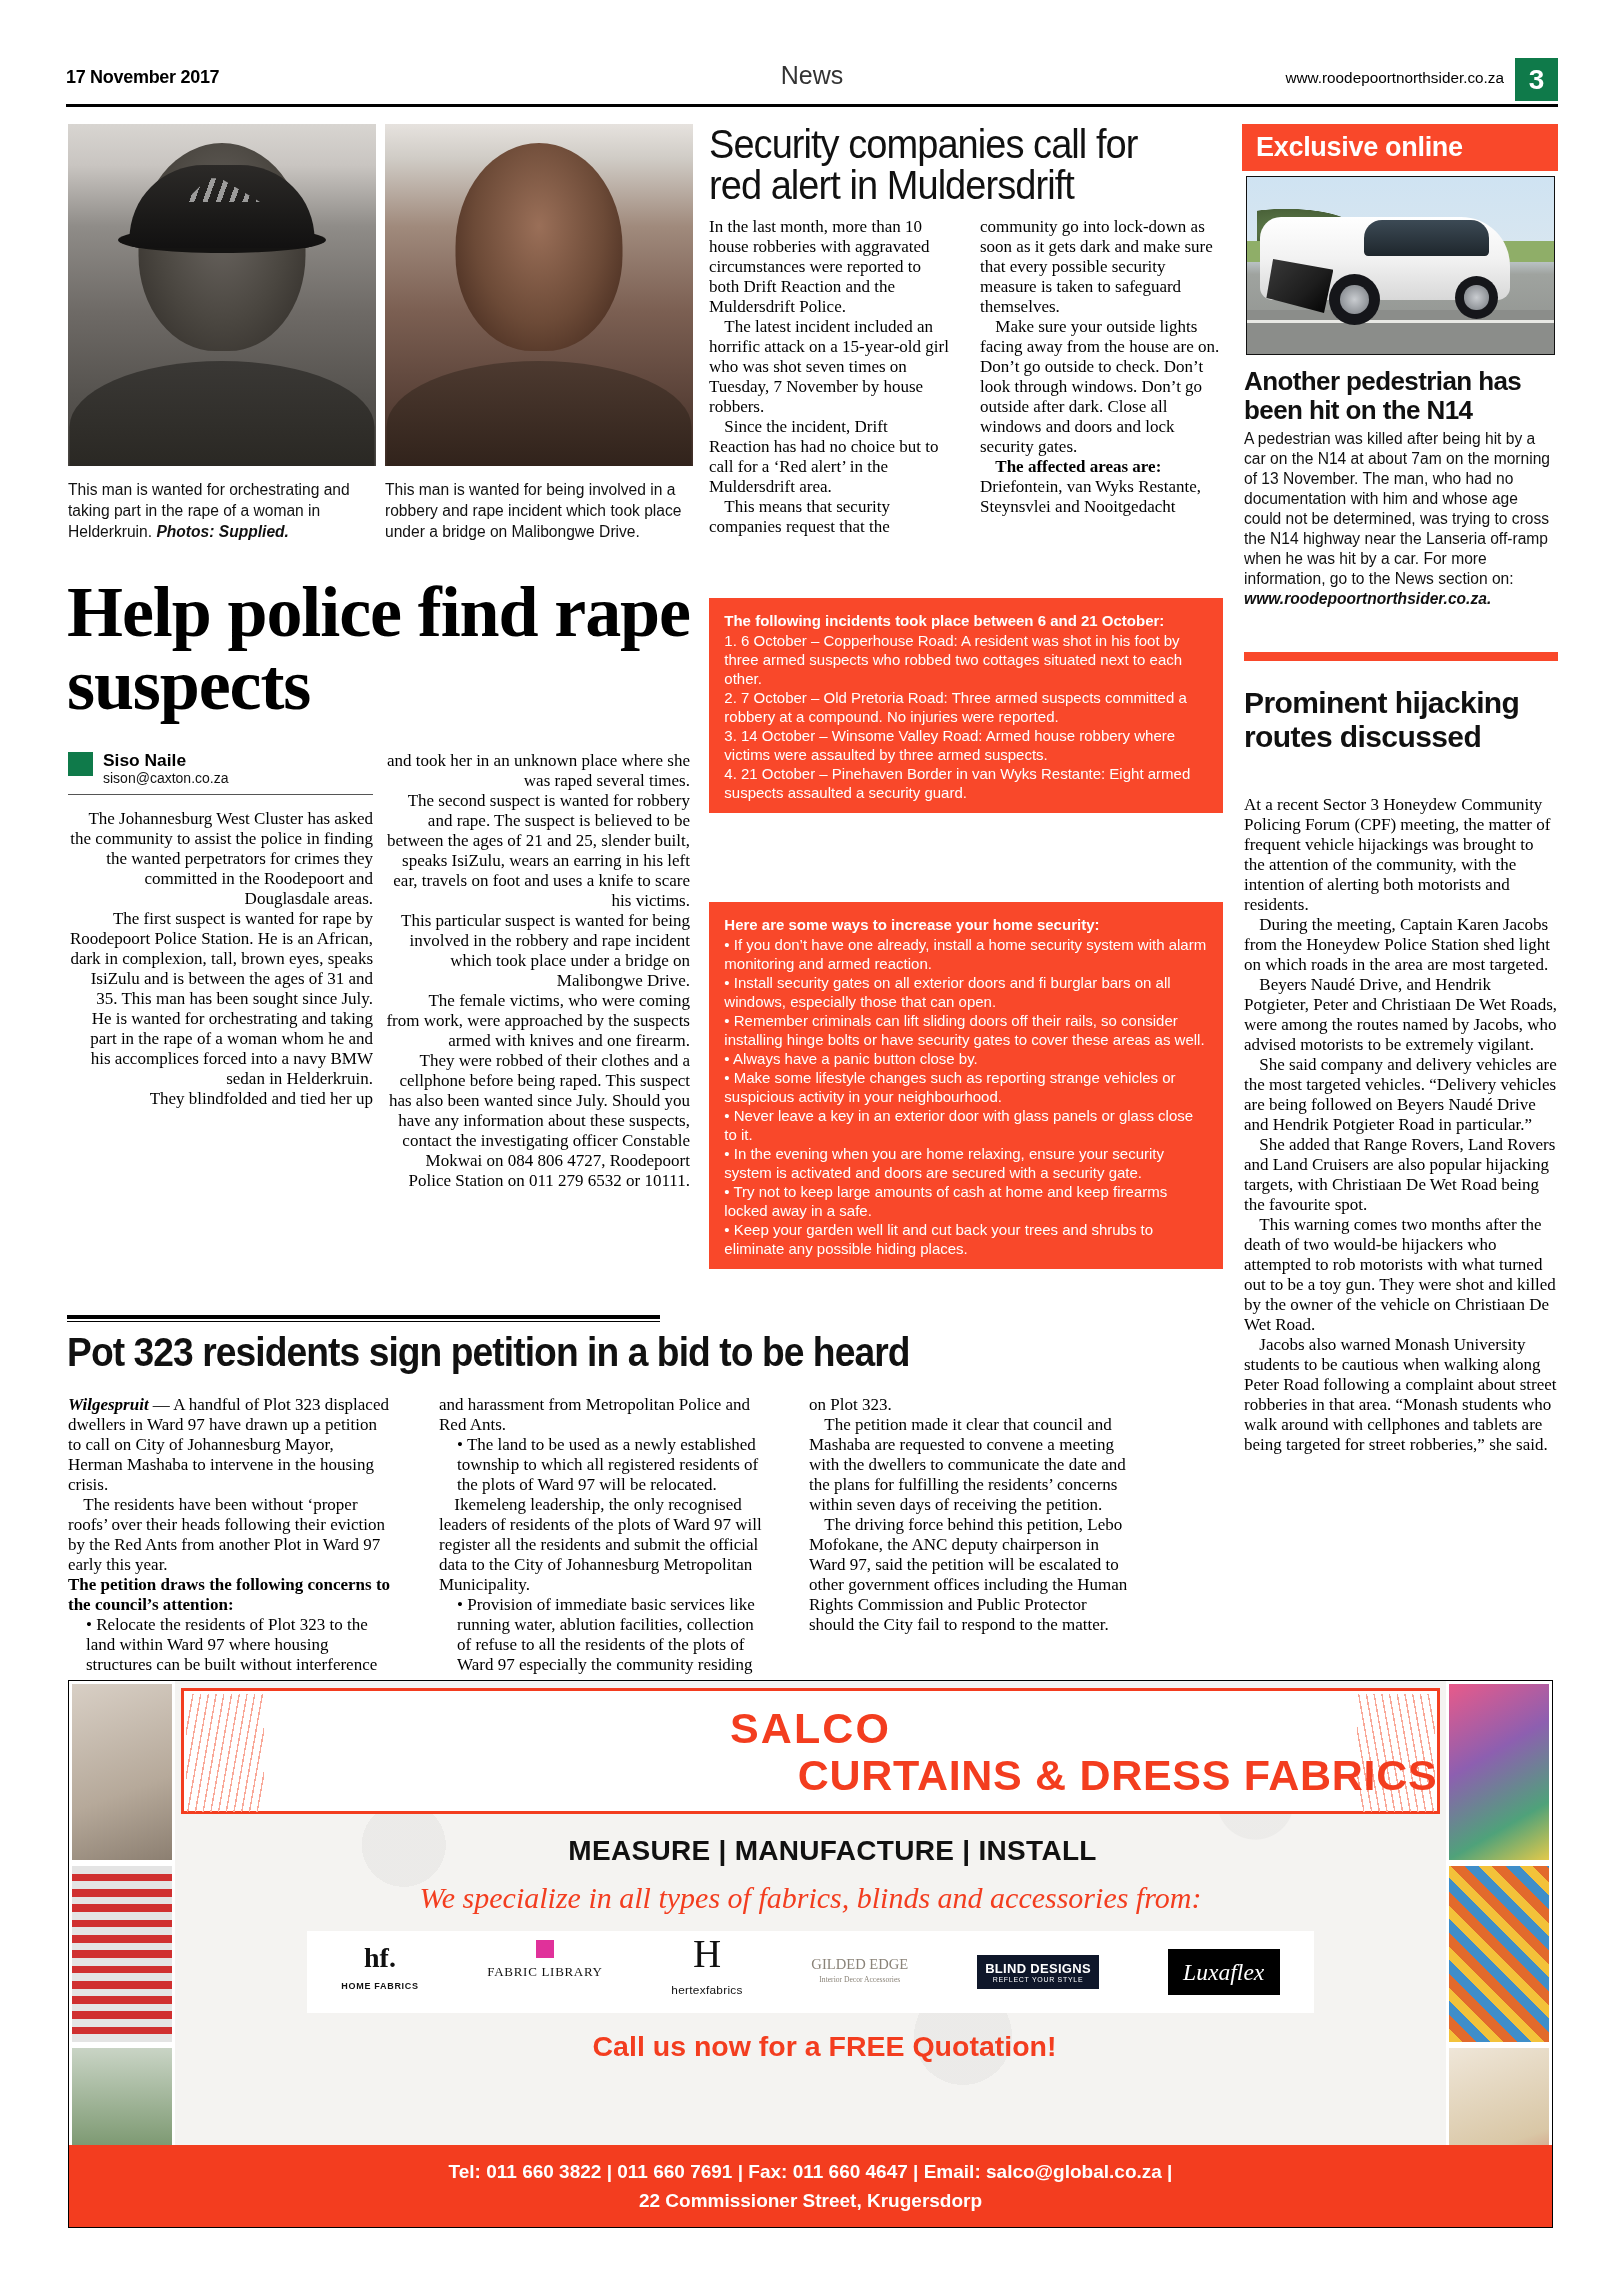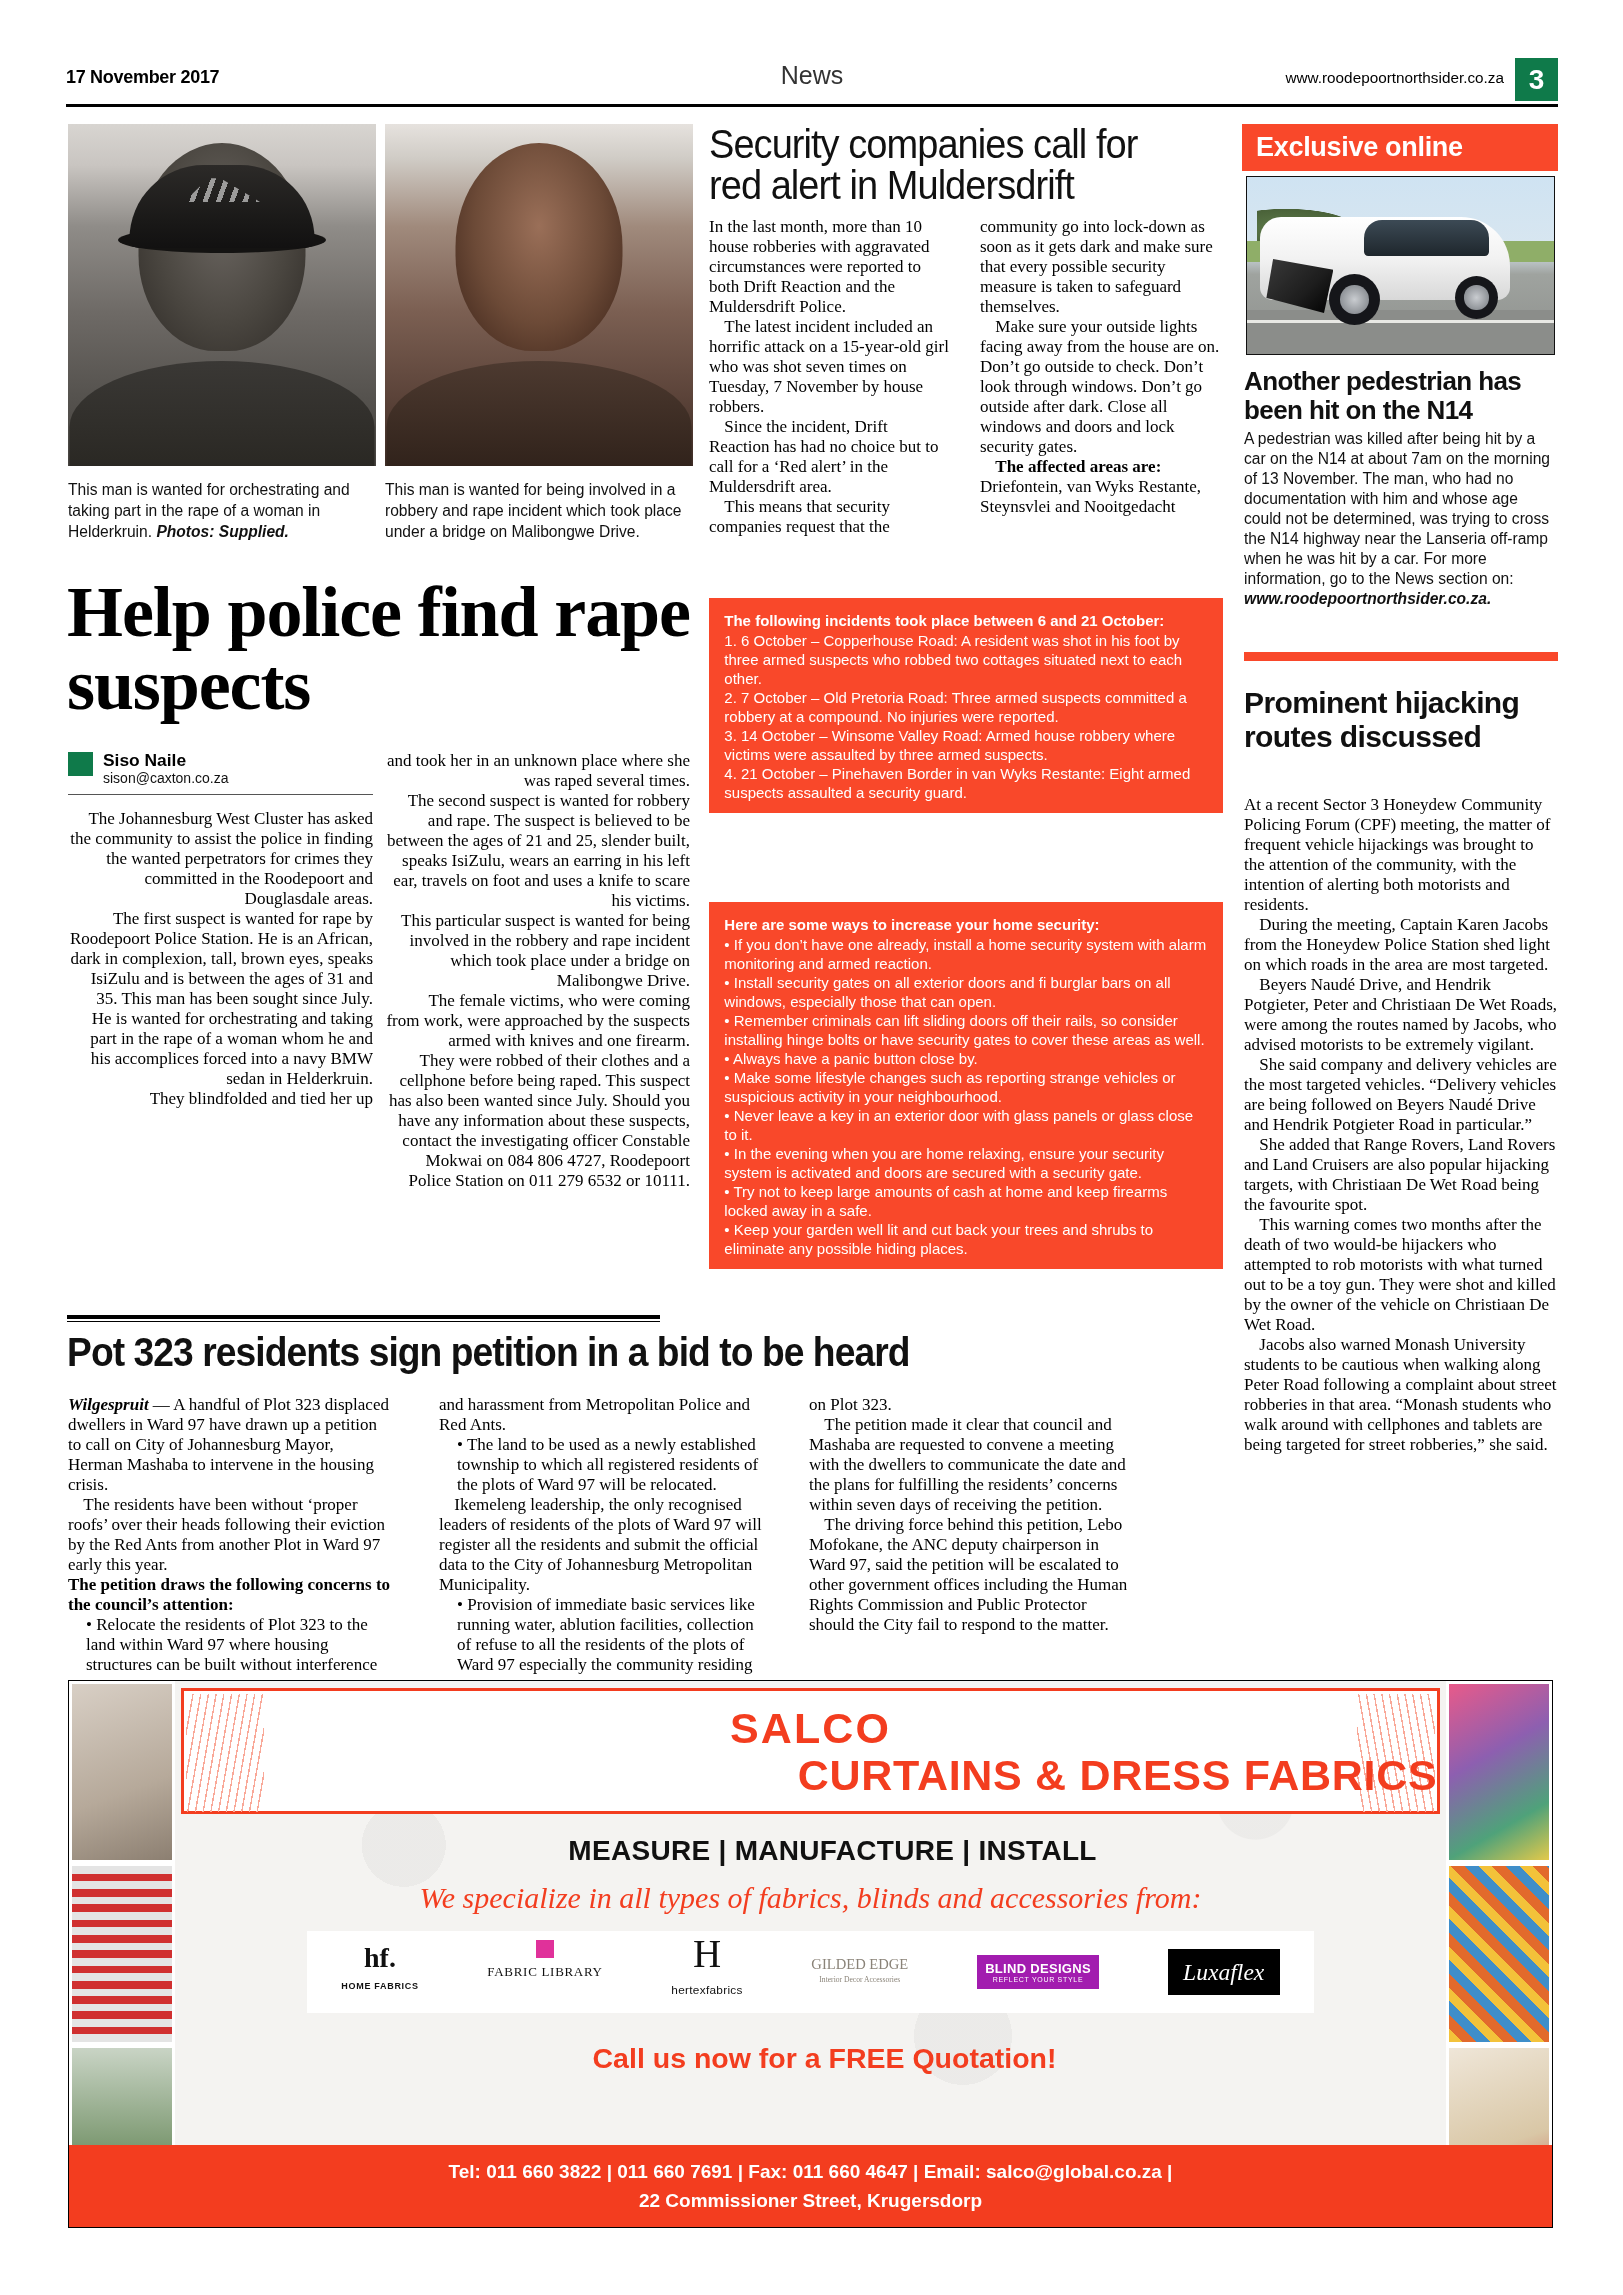--- a/index.html
+++ b/index.html
@@ -309,26 +309,26 @@
   .brand { font-family:"Liberation Serif", serif; text-align:center; color:#111; }
   .brand-hf { font-size: 28px; font-weight:bold; line-height: 28px; }
   .brand-hf small { display:block; font-size: 9px; letter-spacing:0.7px; font-family:"Liberation Sans",sans-serif;}
   .brand-fl { font-size: 13px; letter-spacing: 0.7px; position: relative; }
   .brand-fl .sq { position:absolute; left: 50%; top: -23.6px; transform:translateX(-50%);
       width: 18px; height: 18px; background:#e0319a; }
   .brand-h { font-size: 39px; font-weight:300; line-height: 36px; }
   .brand-h small { display:block; font-size: 11.8px; font-family:"Liberation Sans",sans-serif; letter-spacing:0.3px;}
   .brand-ge { font-size: 14.6px; color:#8a8378; line-height:15.3px; }
   .brand-ge small { display:block; font-size: 7.6px; }
-  .brand-bd { background:#a21caf; color:#fff; padding: 6.2px 8.3px; font-family:"Liberation Sans",sans-serif; }
+  .brand-bd { background:#0f172a; color:#fff; padding: 6.2px 8.3px; font-family:"Liberation Sans",sans-serif; }
   .brand-bd b { font-size: 13px; letter-spacing:0.3px; }
   .brand-bd small { display:block; font-size: 7px; letter-spacing:0.7px; }
   .brand-lux { background:#000; color:#fff; padding: 9.7px 15.3px; font-style: italic; font-size: 23.6px; }
   .ad-call {
-    position:absolute; left:0; right:0; top: 361px; text-align:center;
+    position:absolute; left:0; right:0; top: 349px; text-align:center;
     font-family:"Liberation Sans", sans-serif; font-weight: bold;
     color:#f33d1f; font-size: 28.5px; padding-left: 28px;
   }
   .ad-footer {
     position:absolute; left: 0; right: 0; bottom: 0; height: 82px; background:#f33d1f;
     color:#fff; font-family:"Liberation Sans", sans-serif; font-weight: bold;
     display:flex; flex-direction:column; align-items:center; justify-content:center;
     font-size: 19px; line-height: 29px;
   }
   .ad-footer-full {

